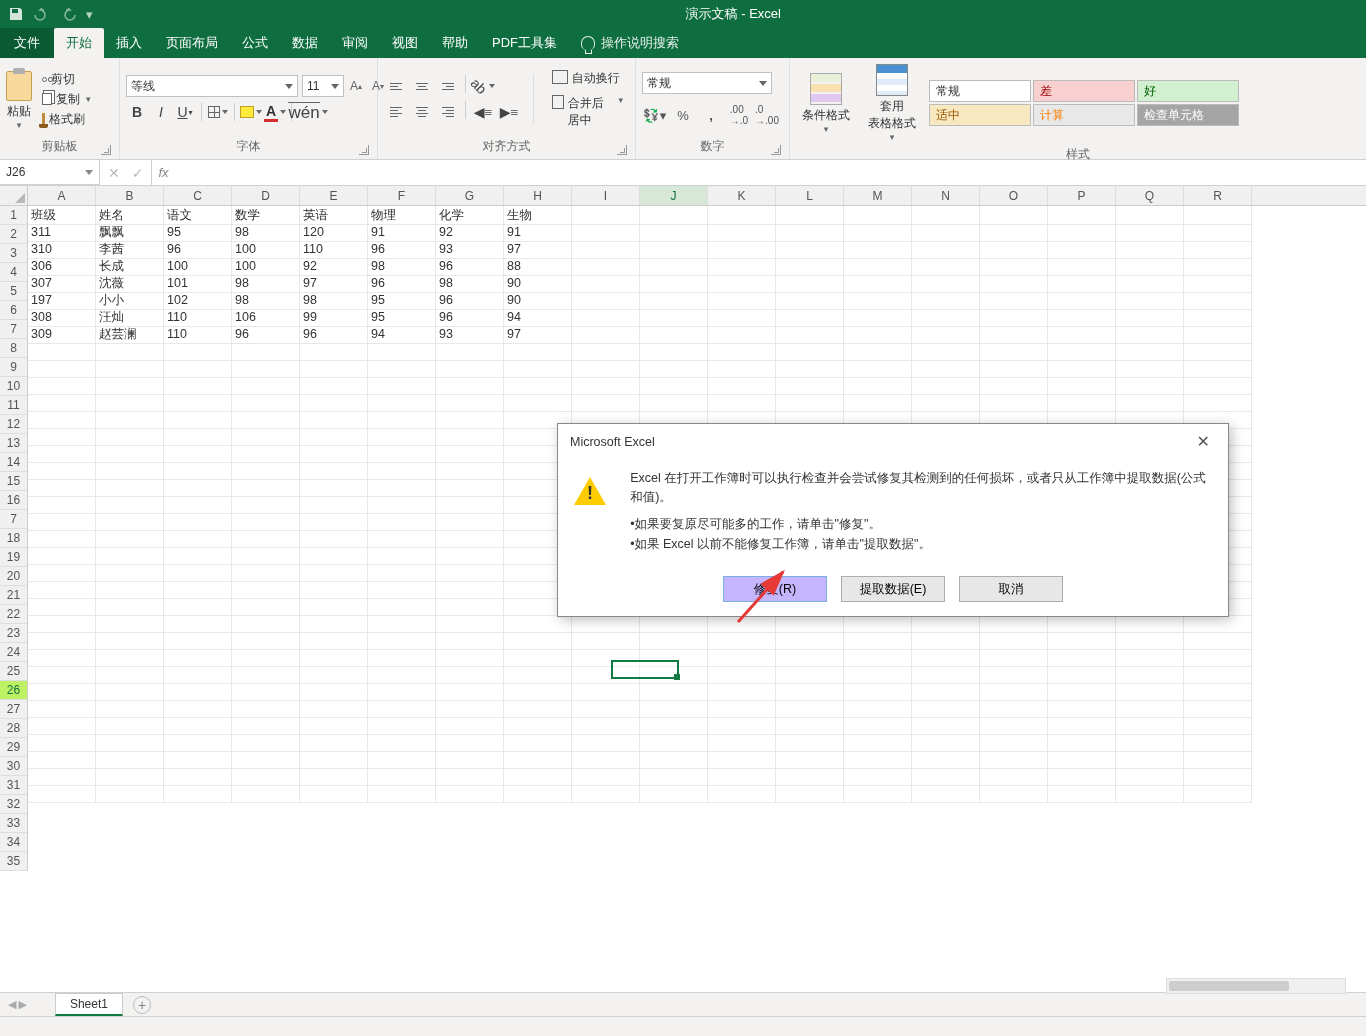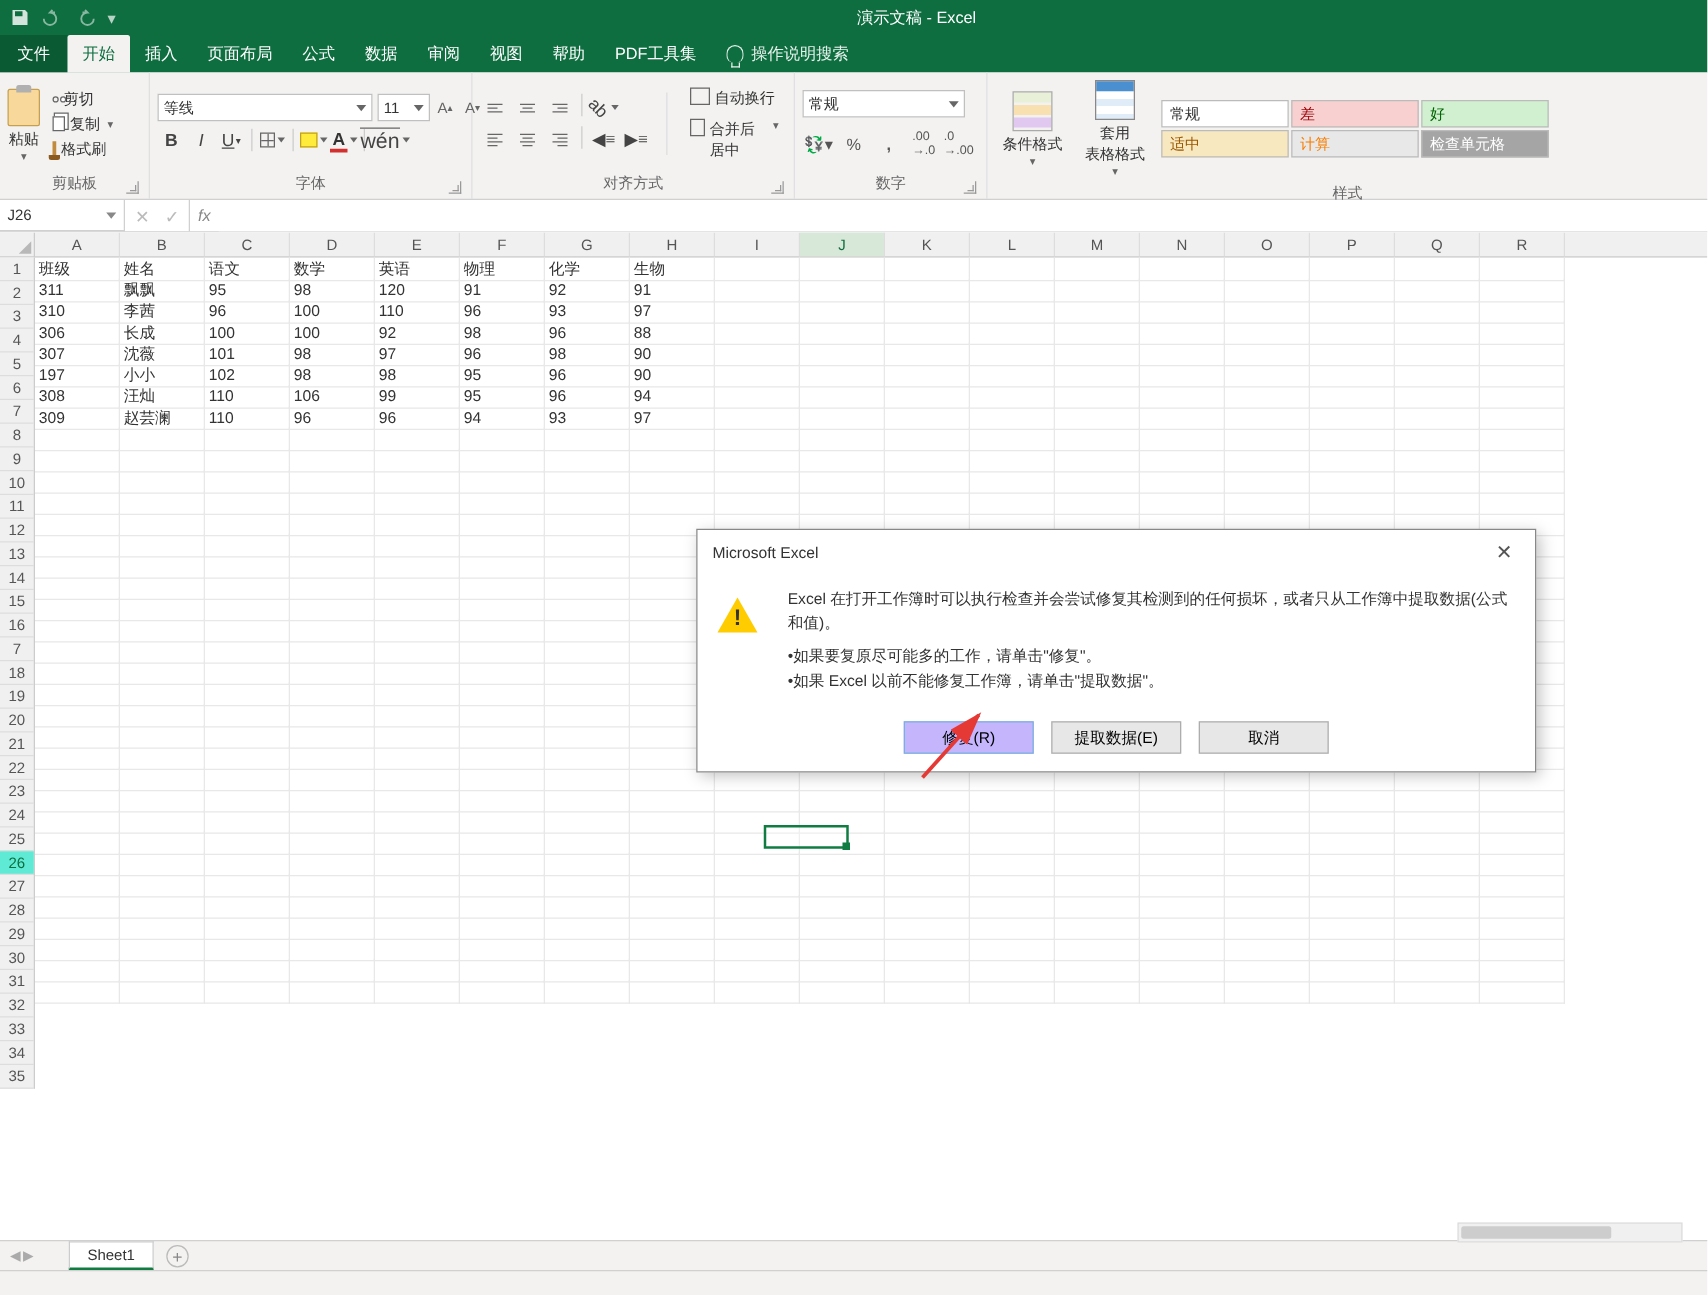--- a/index.html
+++ b/index.html
@@ -98,21 +98,21 @@
 
 
 .grid-area { position: relative; height: 756px; overflow: hidden; background: #fff; }
 .corner { position: absolute; left: 0; top: 0; width: 28px; height: 20px; background: #f0f0f0; border-right: 1px solid #ccc; border-bottom: 1px solid #ccc; }
 .corner::after { content: ""; position: absolute; right: 2px; bottom: 2px; border-left: 10px solid transparent; border-bottom: 10px solid #b8b8b8; }
 .col-headers { position: absolute; left: 28px; top: 0; right: 0; height: 20px; display: flex; background: #f0f0f0; border-bottom: 1px solid #ccc; }
 .col-h { width: 68px; border-right: 1px solid #ddd; text-align: center; font-size: 12px; color: #555; line-height: 20px; }
 .col-h.sel { background: #d8e8d8; color: #0e6e40; }
 .row-headers { position: absolute; left: 0; top: 20px; width: 28px; background: #f0f0f0; border-right: 1px solid #ccc; }
 .row-h { height: 19px; border-bottom: 1px solid #ddd; text-align: center; font-size: 12px; color: #555; line-height: 19px; }
-.row-h.sel { background: #5eead4; color: #0e6e40; }
+.row-h.sel { background: #bef264; color: #0e6e40; }
 .cells { position: absolute; left: 28px; top: 20px; right: 0; bottom: 0; }
 .cell-row { display: flex; height: 17px; }
 .cell { width: 68px; height: 19px; border-right: 1px solid #e8e8e8; border-bottom: 1px solid #e8e8e8; font-size: 12.5px; line-height: 19px; padding: 0 3px; overflow: hidden; white-space: nowrap; }
 .cell.num { }
 .cell.txt { text-align: left; }
 .active-cell { position: absolute; border: 2px solid #107c41; background: rgba(255,255,255,0.3); pointer-events: none; }
 .active-cell::after { content: ""; position: absolute; right: -3px; bottom: -3px; width: 6px; height: 6px; background: #107c41; }
 
 
 .sheet-bar { position: absolute; bottom: 20px; left: 0; right: 0; height: 24px; background: #f3f2f1; border-top: 1px solid #d0d0d0; display: flex; align-items: center; }

